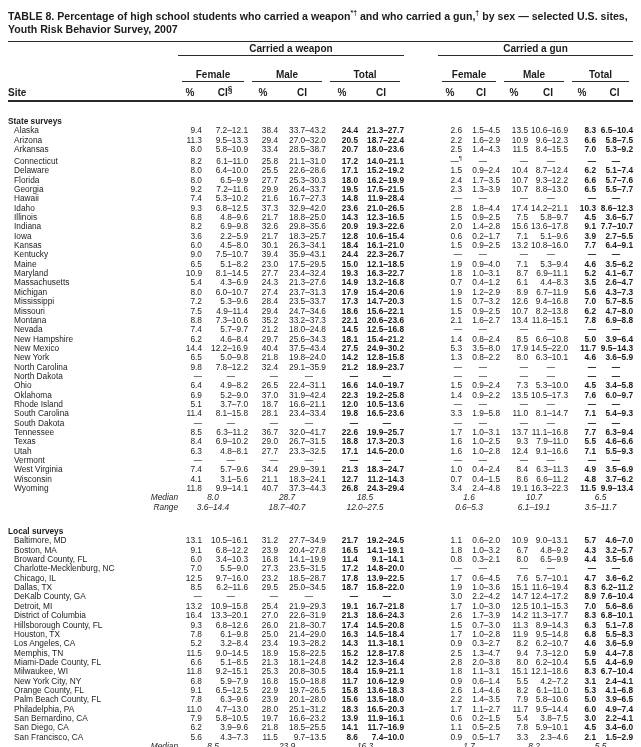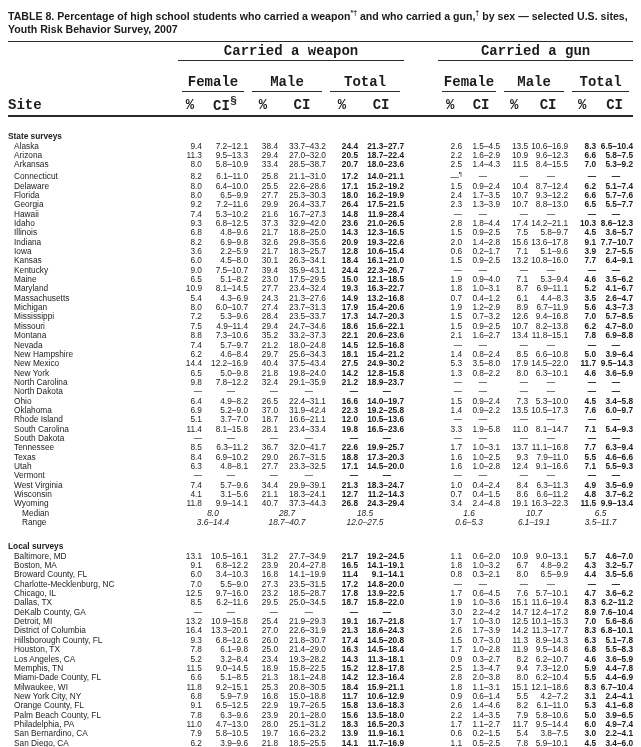--- a/index.html
+++ b/index.html
@@ -10,34 +10,34 @@
   }
   .title{
     font-size:10.6px;font-weight:bold;line-height:13px;
     margin:1px 0 5px 0;letter-spacing:0;
   }
   .title sup{font-size:7px;}
   table{
     border-collapse:collapse;table-layout:fixed;width:625px;
     font-size:8.3px;border-top:1px solid #2a2a2a;
   }
-  thead th{font-weight:bold;padding:0;font-size:14px;vertical-align:bottom;font-family:Liberation Mono, monospace;}
+  thead th{font-weight:bold;padding:0;font-size:10px;vertical-align:bottom;}
   .sp{border-bottom:1px solid #2a2a2a;text-align:center;padding:1px 0 1px 0;}
   .sp2{border-bottom:1px solid #2a2a2a;text-align:center;padding:12px 0 1px 0;margin:1px 4px 0 4px;}
   .site-h{text-align:left;vertical-align:bottom;padding:0 0 2px 0;}
   th.colh{border-bottom:2px solid #2a2a2a;padding:2px 0 2px 0;text-align:center;}
   th.gaph{border-bottom:2px solid #2a2a2a;}
   .site-h{border-bottom:2px solid #2a2a2a;}
   tbody td{
     padding:0;line-height:9.35px;white-space:nowrap;
     text-align:right;font-size:8.3px;vertical-align:bottom;
   }
   td.section-label{text-align:left;font-weight:bold;padding-top:15px;}
   td.site-name{text-align:left;padding-left:6px;}
-  td.stat-label{text-align:left;padding-left:14px;}
+  td.stat-label{text-align:right;padding-left:14px;font-style:italic;}
   td.stat{text-align:center;font-style:italic;}
   td.pct{}
   td.ci{}
   td.b{font-weight:bold;}
   td.dash{padding-right:13px;}
   td sup{font-size:6px;}
   tbody tr:last-child td{border-bottom:2px solid #2a2a2a;padding-bottom:1px;}
   .footnotes{margin:3px 0 0 0;font-size:8.3px;line-height:10.6px;}
   .footnotes sup{font-size:6.5px;}
 </style>
@@ -210,21 +210,21 @@
           <td class="ci">9.3–12.2</td>
           <td class="pct b">6.6</td>
           <td class="ci b">5.7–7.6</td>
         </tr>
         <tr>
           <td class="site-name">Georgia</td>
           <td class="pct">9.2</td>
           <td class="ci">7.2–11.6</td>
           <td class="pct">29.9</td>
           <td class="ci">26.4–33.7</td>
-          <td class="pct b">26.4</td>
+          <td class="pct b">19.5</td>
           <td class="ci b">17.5–21.5</td>
           <td class="gap"></td>
           <td class="pct">2.3</td>
           <td class="ci">1.3–3.9</td>
           <td class="pct">10.7</td>
           <td class="ci">8.8–13.0</td>
           <td class="pct b">6.5</td>
           <td class="ci b">5.5–7.7</td>
         </tr>
         <tr>

